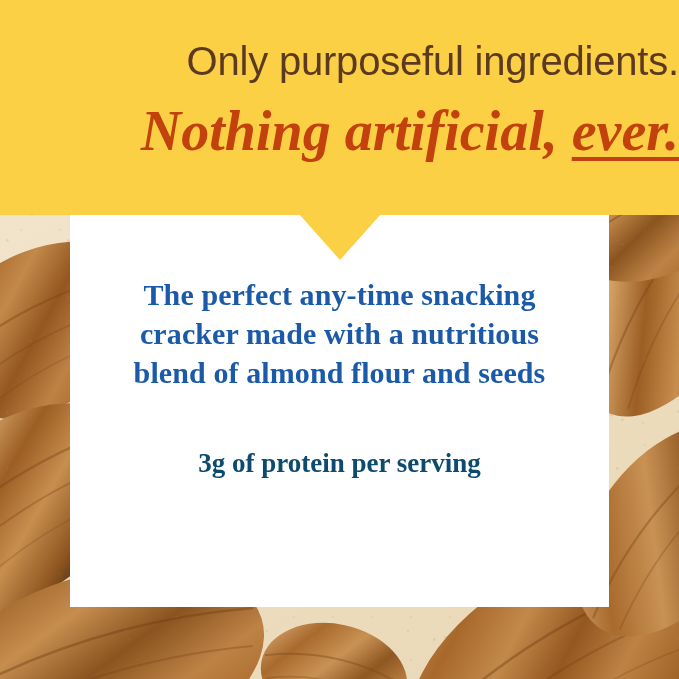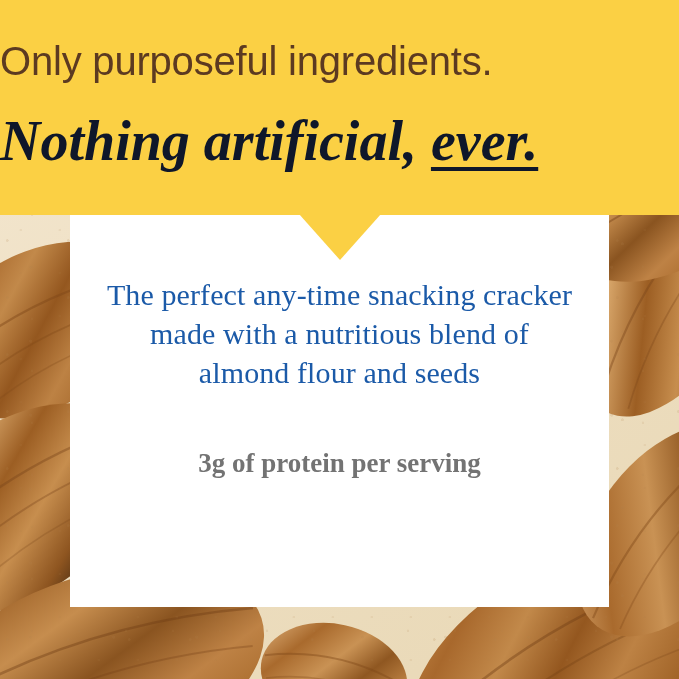--- a/index.html
+++ b/index.html
@@ -57,43 +57,43 @@
     width: 0;
     height: 0;
     border-left: 41px solid transparent;
     border-right: 41px solid transparent;
     border-top: 46px solid #FBD044;
     z-index: 7;
   }
   .banner-inner {
     position: absolute;
     left: 0;
-    right: 12px;
+    right: 0;
     top: 36px;
-    text-align: left;
+    text-align: right;
     color: #5C3A21;
   }
   .headline-1 {
     font-family: "Liberation Sans", sans-serif;
     font-size: 40px;
     font-weight: 400;
     letter-spacing: -0.2px;
     line-height: 50px;
     color: #5C3A21;
     margin: 0;
     padding: 0;
   }
   .headline-2 {
     font-family: "Liberation Serif", serif;
     font-style: italic;
     font-weight: 700;
     font-size: 56px;
     line-height: 66px;
-    color: #0f172a;
-    margin: 22px 0 0 0;
+    color: #c2410c;
+    margin: 12px 0 0 0;
     padding: 0;
     white-space: nowrap;
   }
   .headline-2 .underlined {
     text-decoration: underline;
     text-decoration-thickness: 4px;
     text-underline-offset: 7px;
   }
 
   
@@ -104,33 +104,33 @@
     width: 539px;
     height: 392px;
     background: #FFFFFF;
     z-index: 5;
     box-sizing: border-box;
     padding: 60px 32px 0 32px;
     text-align: center;
   }
   .copy-primary {
     font-family: "Liberation Serif", serif;
-    font-weight: 400;
+    font-weight: 700;
     font-size: 30px;
     line-height: 39px;
     color: #1B5AA8;
     margin: 0;
     letter-spacing: .1px;
   }
   .copy-protein {
     font-family: "Liberation Serif", serif;
     font-weight: 700;
     font-size: 27px;
     line-height: 34px;
-    color: #737373;
+    color: #0c4a6e;
     margin: 54px 0 0 0;
   }
   .copy-free {
     font-family: "Liberation Serif", serif;
     font-weight: 700;
     font-size: 27px;
     line-height: 35px;
     color: #DC9A23;
     margin: 44px 0 0 0;
   }

